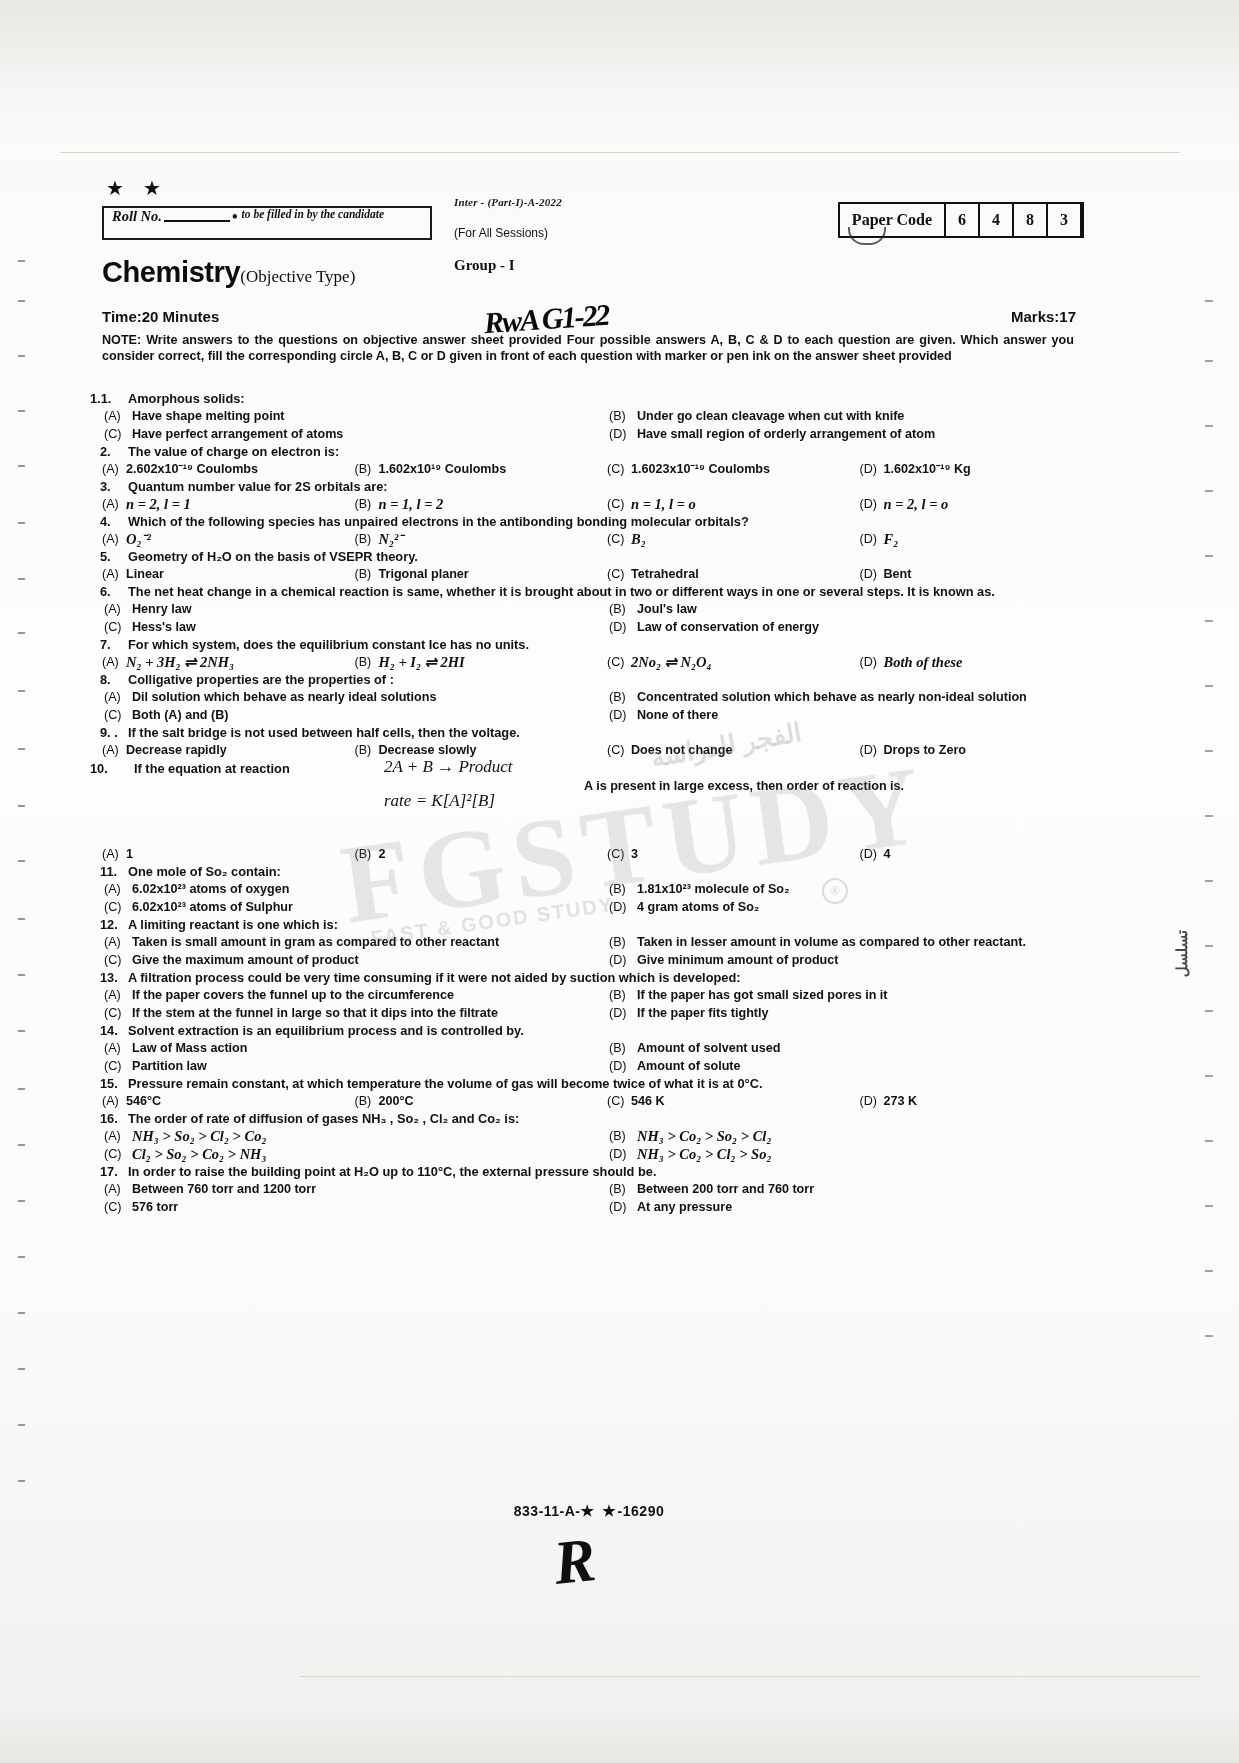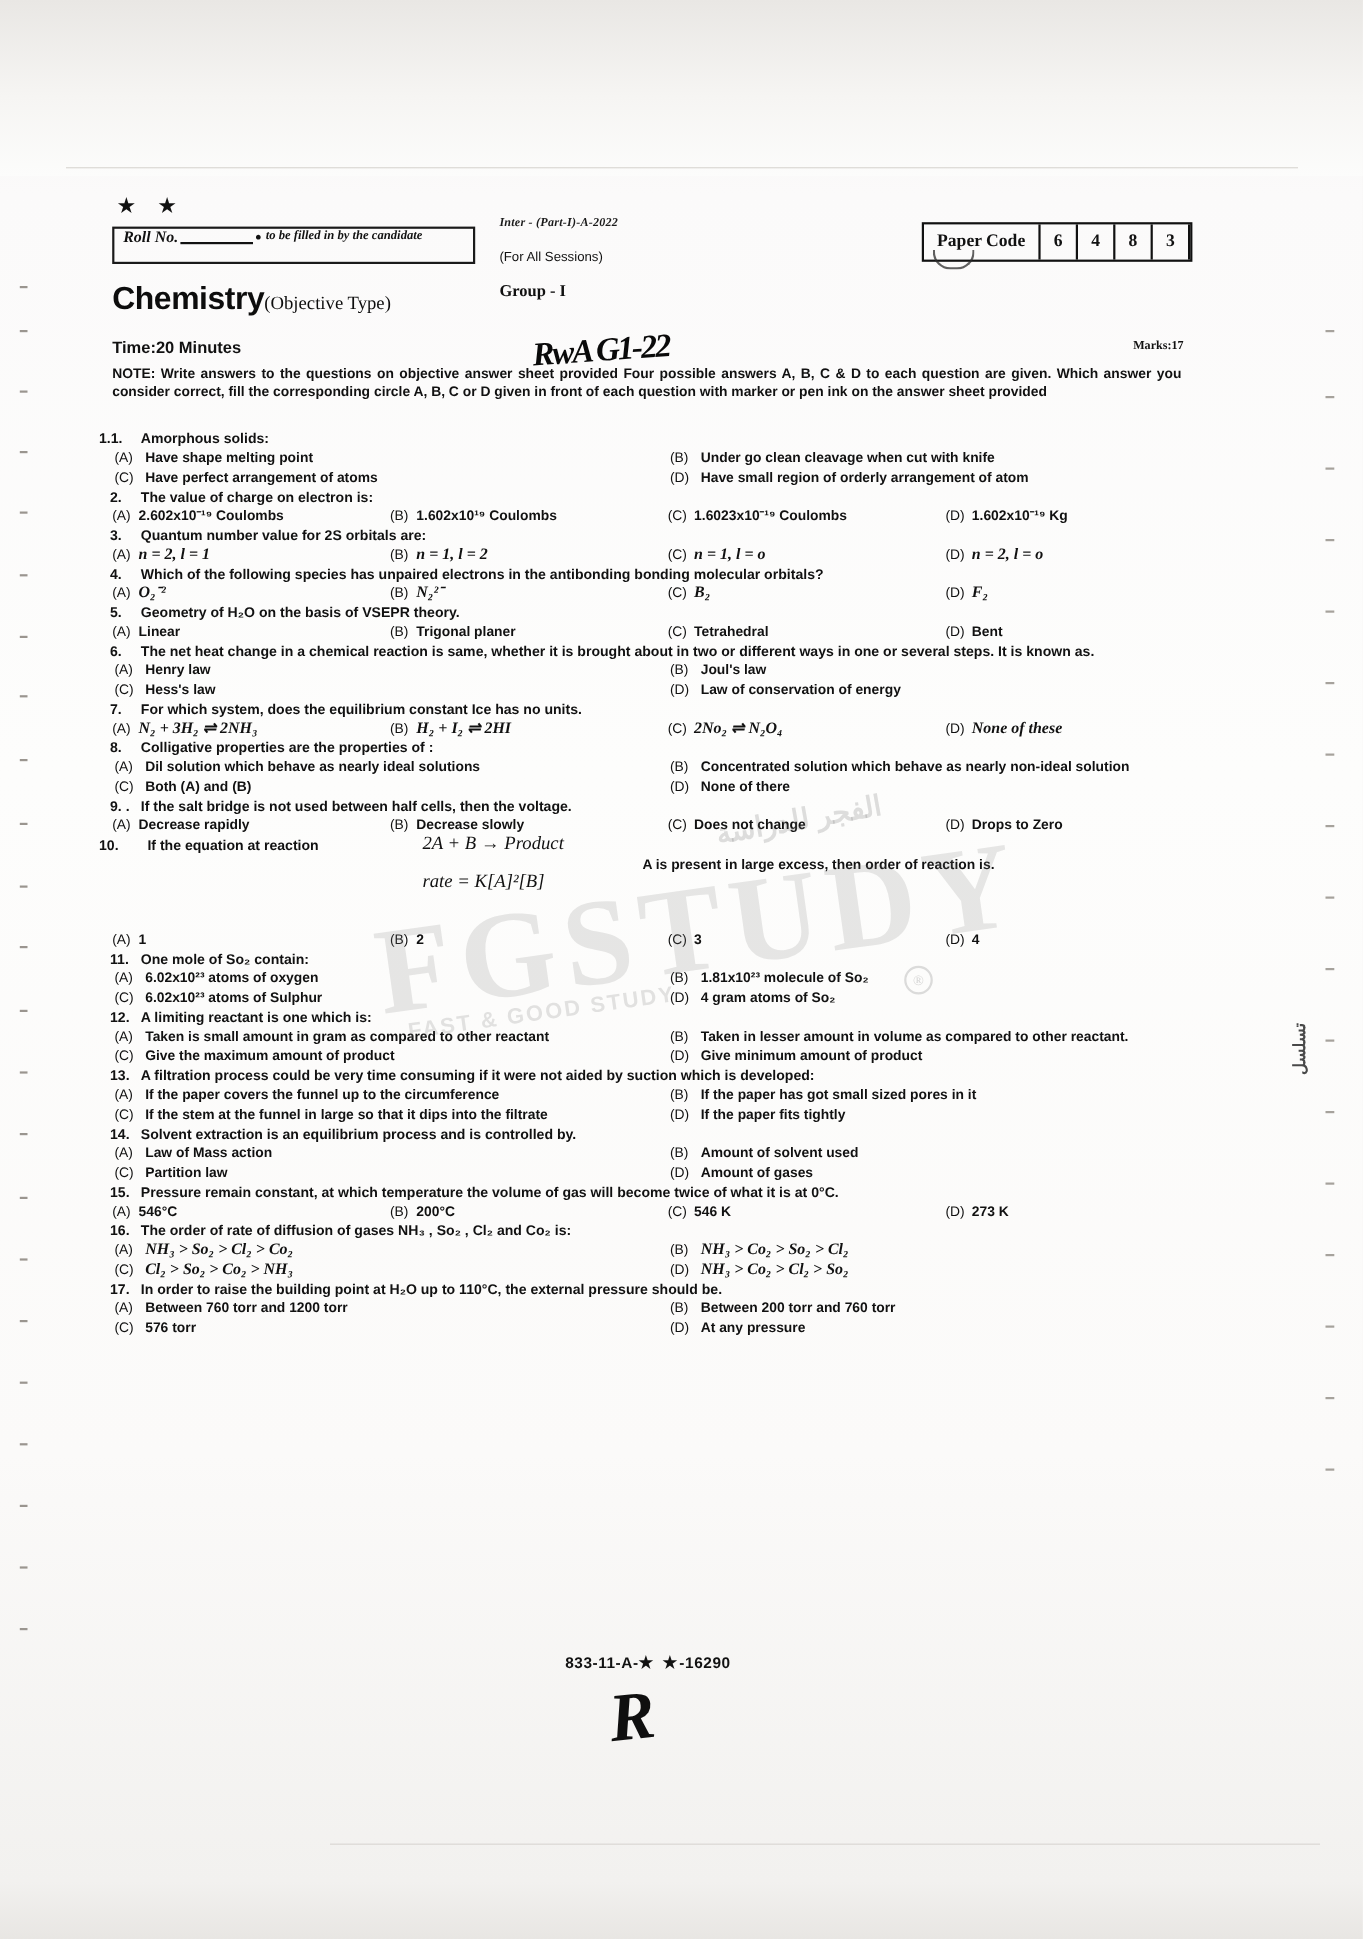--- a/index.html
+++ b/index.html
@@ -85,22 +85,22 @@
     font-family:"Liberation Serif", serif;
     font-weight:normal; font-size:17px; letter-spacing:0;
   }
   .timeline {
     position:absolute; left:18px; top:130px;
     font-family:"Liberation Sans", sans-serif;
     font-weight:bold; font-size:15px;
   }
   .marks {
     position:absolute; right:18px; top:130px;
-    font-family:Liberation Serif, serif;
-    font-weight:bold; font-size:11px;
+    font-family:Liberation Sans, sans-serif;
+    font-weight:bold; font-size:15px;
   }
   .centerhead {
     position:absolute; left:370px; top:18px; width:300px; text-align:left;
   }
   .inter-code {
     font-style: italic; font-weight:bold; font-size:11px; letter-spacing:0.2px;
     color:#1b1b1b;
   }
   .sessions {
     margin-top:18px; font-weight:normal; font-size:12px;
@@ -501,21 +501,21 @@
             <div class="opt">
               <span class="lab">(B)</span>
               <span class="val mathy">H₂ + I₂ ⇌ 2HI</span>
             </div>
             <div class="opt">
               <span class="lab">(C)</span>
               <span class="val mathy">2No₂ ⇌ N₂O₄</span>
             </div>
             <div class="opt">
               <span class="lab">(D)</span>
-              <span class="val mathy">None of these</span>
+              <span class="val mathy">Both of these</span>
             </div>
           </div>
         </div>
         <div class="q">
           <div class="qhead">
             <div class="qnum indent">8.</div>
             <div class="qtext">Colligative properties are the properties of :</div>
           </div>
           <div class="opts cols2">
             <div class="opt">
@@ -682,21 +682,21 @@
               <span class="val">Amount of solvent used</span>
             </div>
           </div>
           <div class="opts cols2">
             <div class="opt">
               <span class="lab">(C)</span>
               <span class="val">Partition law</span>
             </div>
             <div class="opt">
               <span class="lab">(D)</span>
-              <span class="val">Amount of gases</span>
+              <span class="val">Amount of solute</span>
             </div>
           </div>
         </div>
         <div class="q">
           <div class="qhead">
             <div class="qnum indent">15.</div>
             <div class="qtext">Pressure remain constant, at which temperature the volume of gas will become twice of what it is at 0°C.</div>
           </div>
           <div class="opts cols4">
             <div class="opt">

